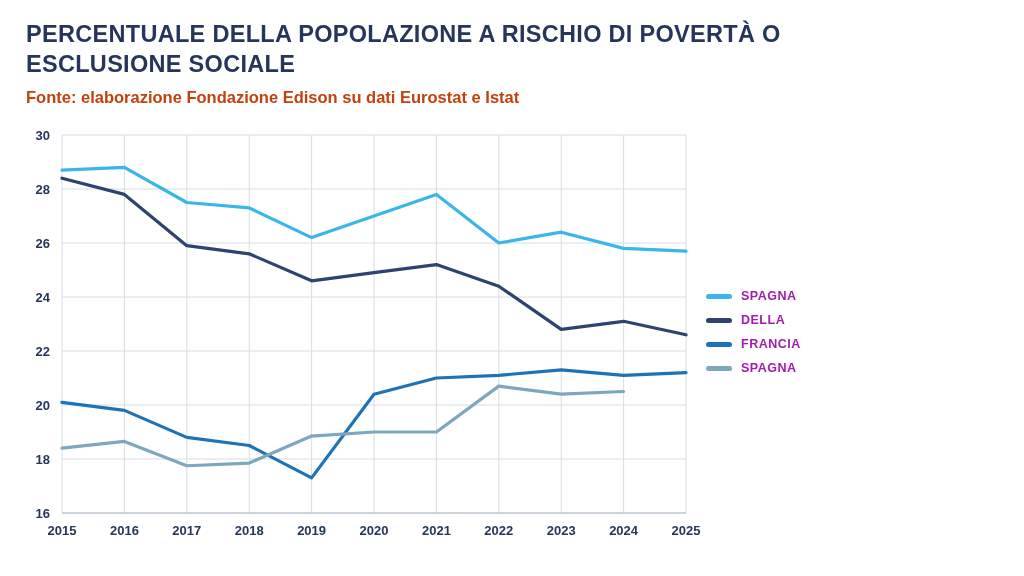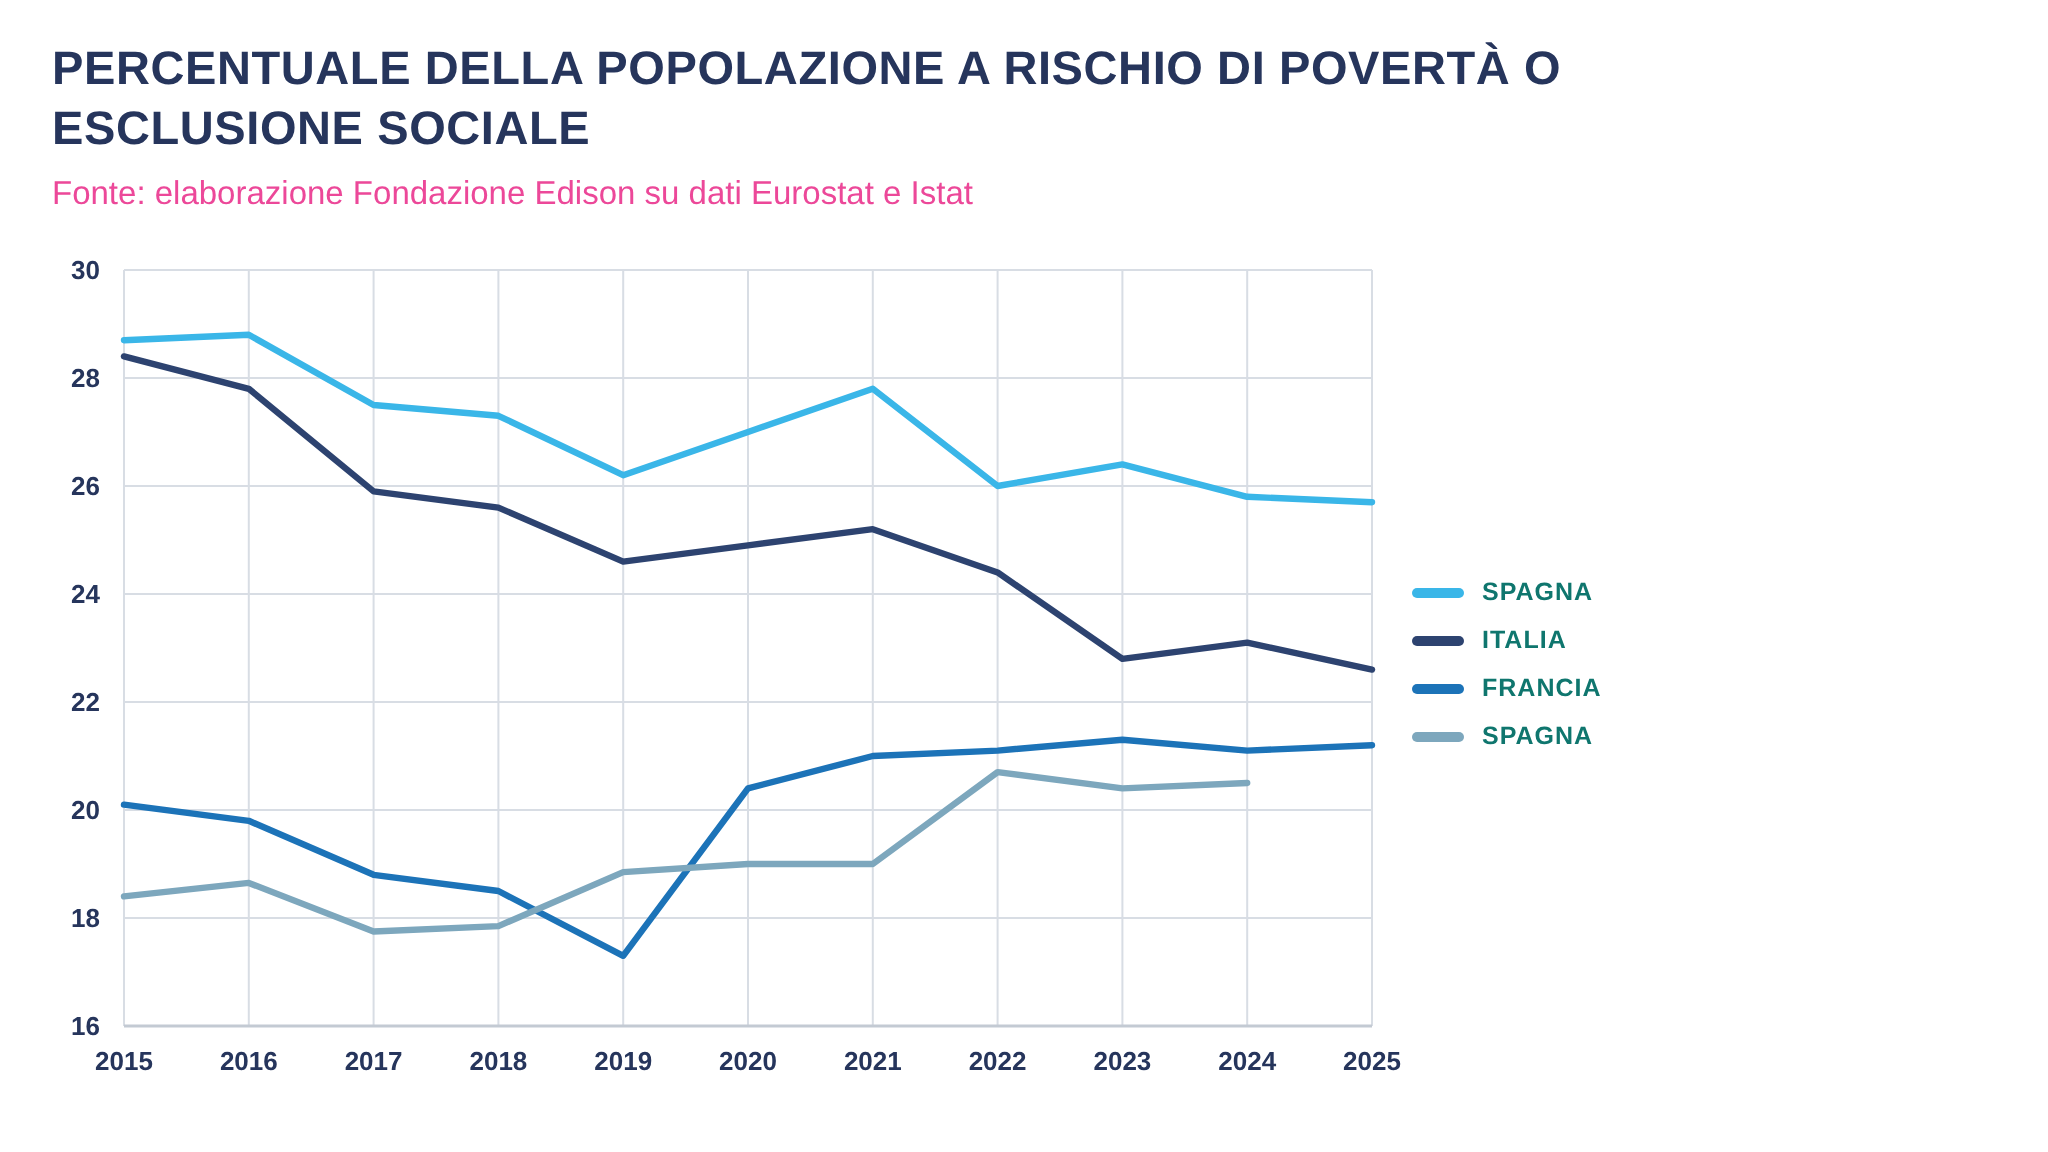--- a/index.html
+++ b/index.html
@@ -29,22 +29,22 @@
     color: #26355c;
     letter-spacing: 0.3px;
     line-height: 1.26;
     text-transform: uppercase;
   }
   .source {
     position: absolute;
     left: 26px;
     top: 88px;
     font-size: 16.5px;
-    color: #ec4899;
-    font-weight: normal;
+    color: #c2410c;
+    font-weight: bold;
   }
   .plot-wrap {
     position: absolute;
     left: 0;
     top: 0;
     width: 1024px;
     height: 576px;
   }
   .legend {
     position: absolute;
@@ -60,21 +60,21 @@
   .legend-swatch {
     width: 26px;
     height: 5px;
     border-radius: 2.5px;
     margin-right: 9px;
     flex: 0 0 auto;
   }
   .legend-label {
     font-size: 12.5px;
     font-weight: bold;
-    color: #0f766e;
+    color: #a21caf;
     letter-spacing: 0.5px;
   }
   .axis-label {
     font-size: 13px;
     font-weight: bold;
     fill: #26355c;
   }
   .ytick {
     font-size: 13px;
     font-weight: bold;
@@ -137,21 +137,21 @@
       </svg>
   </div>
 
   <div class="legend">
     <div class="legend-row">
       <span class="legend-swatch" style="background:#3ab6e8"></span>
       <span class="legend-label">SPAGNA</span>
     </div>
     <div class="legend-row">
       <span class="legend-swatch" style="background:#2d4370"></span>
-      <span class="legend-label">ITALIA</span>
+      <span class="legend-label">DELLA</span>
     </div>
     <div class="legend-row">
       <span class="legend-swatch" style="background:#1c73b8"></span>
       <span class="legend-label">FRANCIA</span>
     </div>
     <div class="legend-row">
       <span class="legend-swatch" style="background:#7da7bd"></span>
       <span class="legend-label">SPAGNA</span>
     </div>
   </div>

